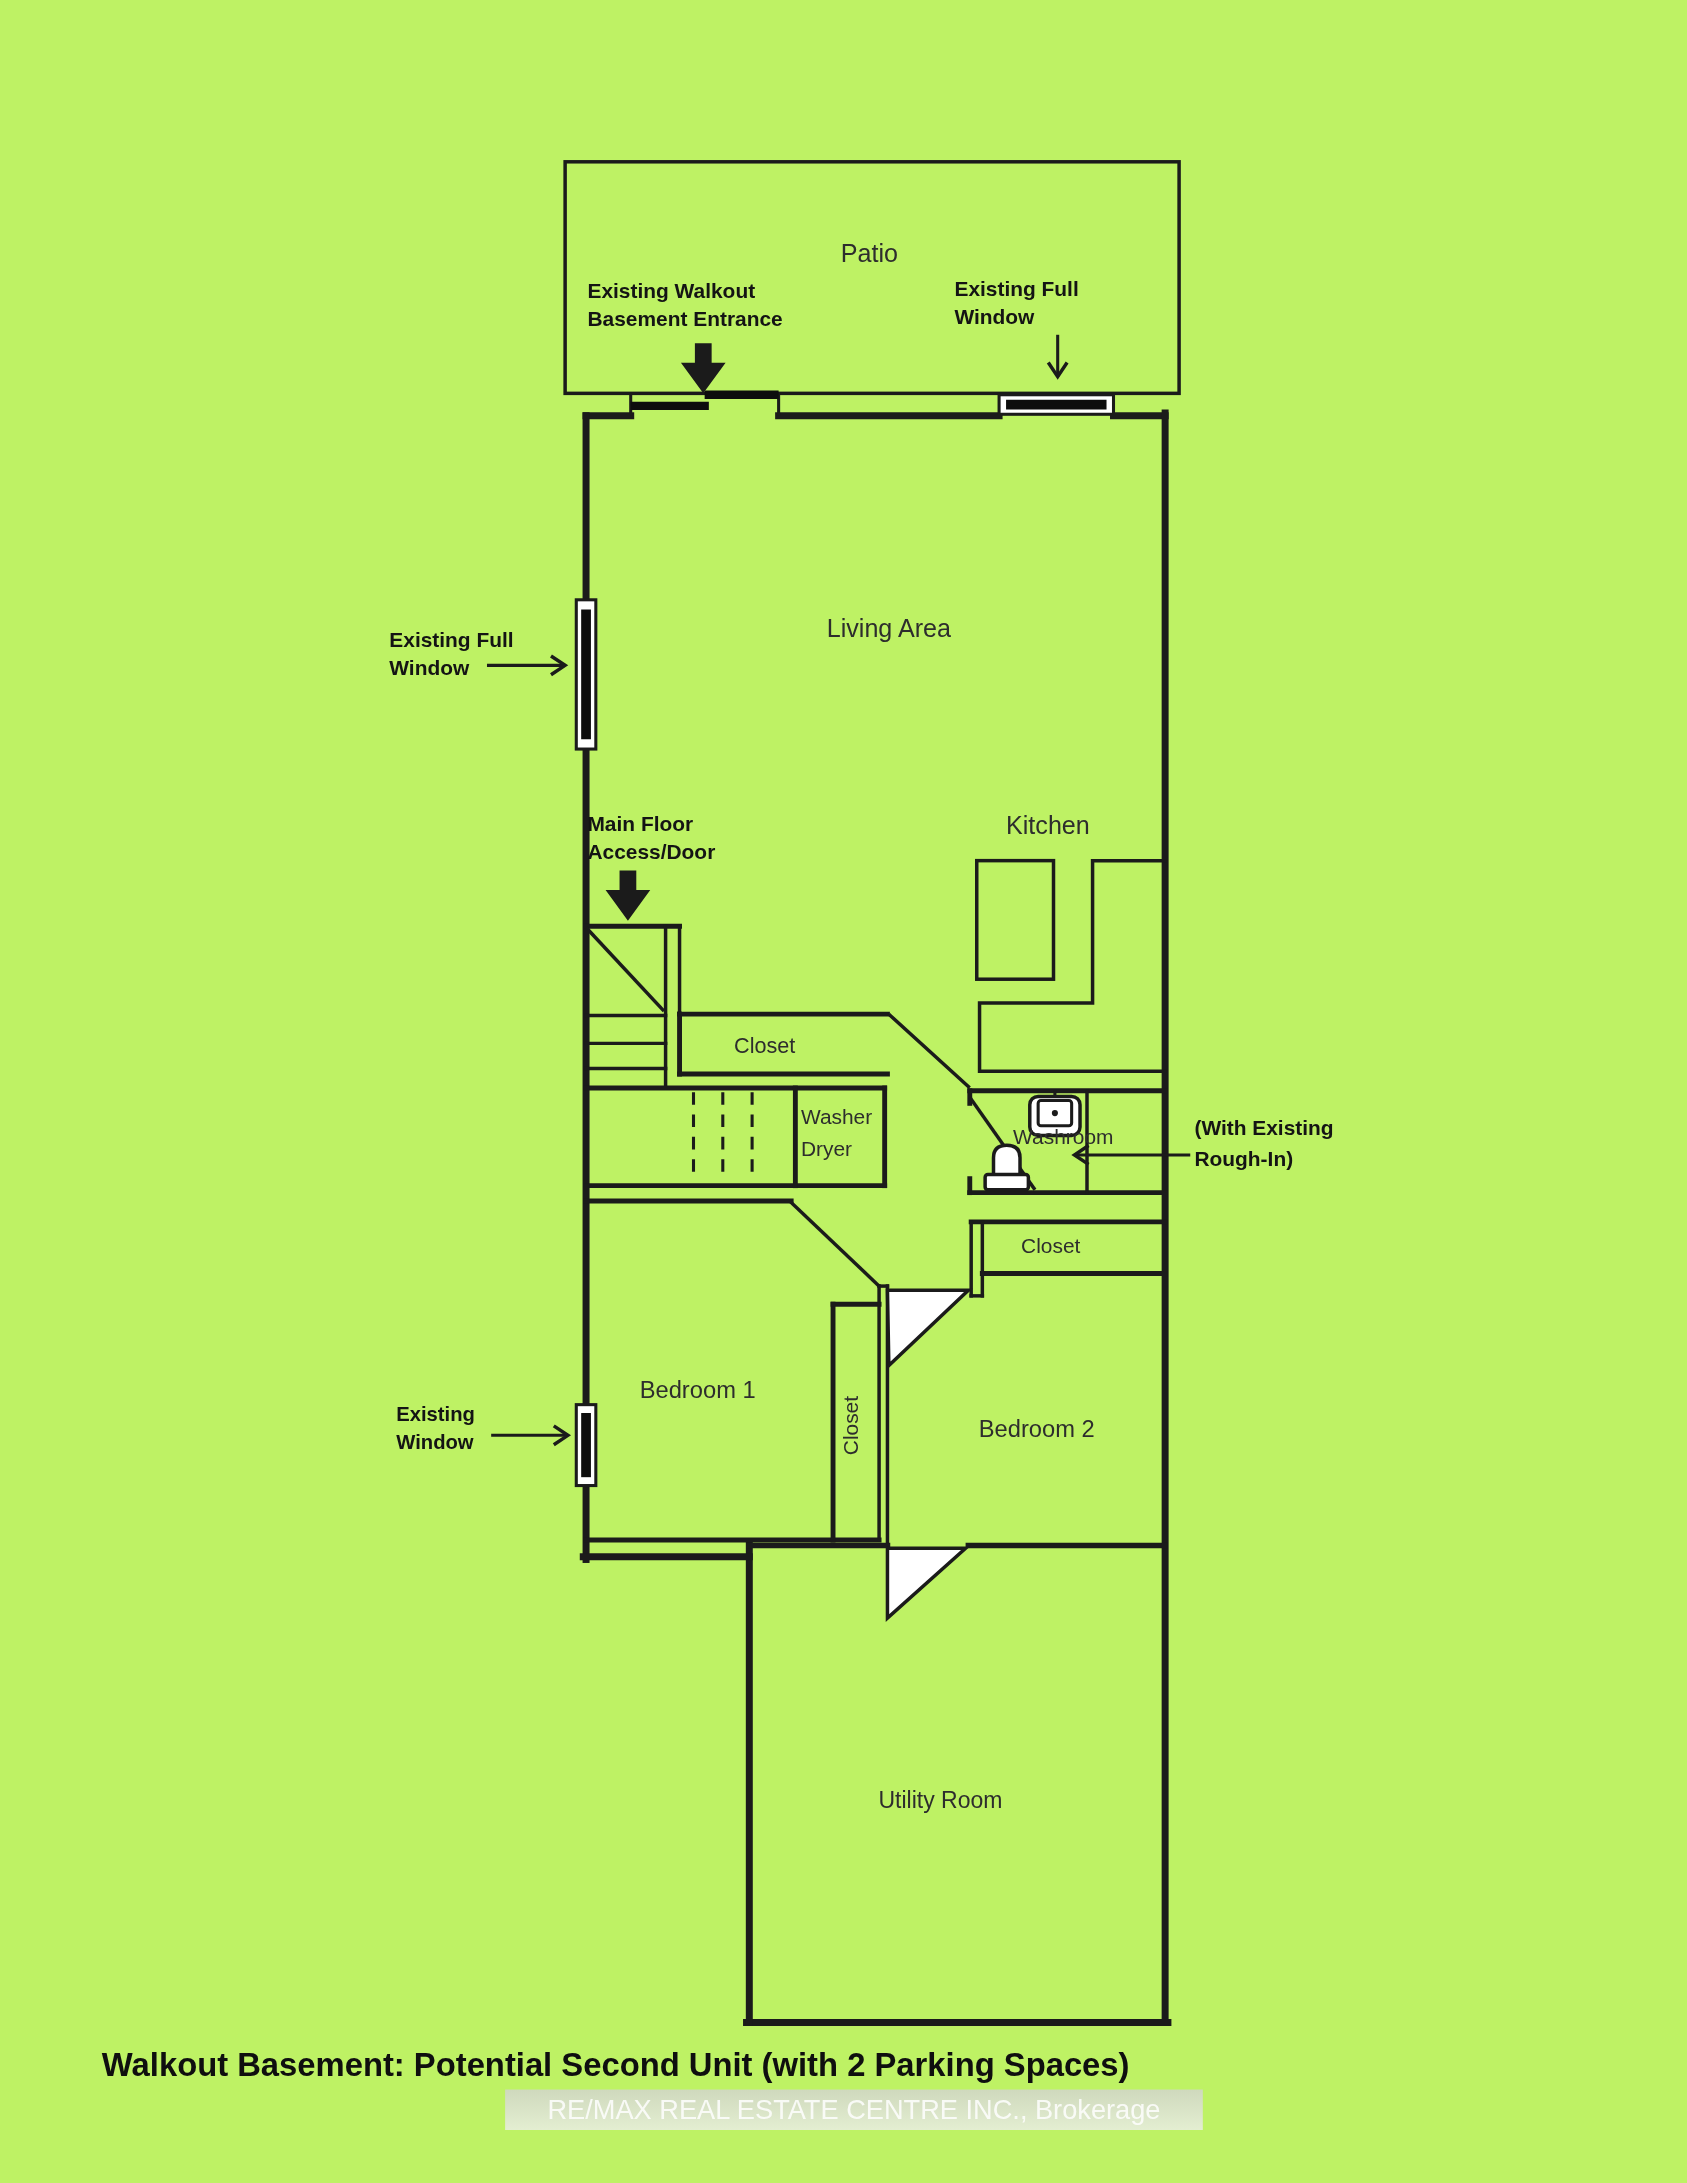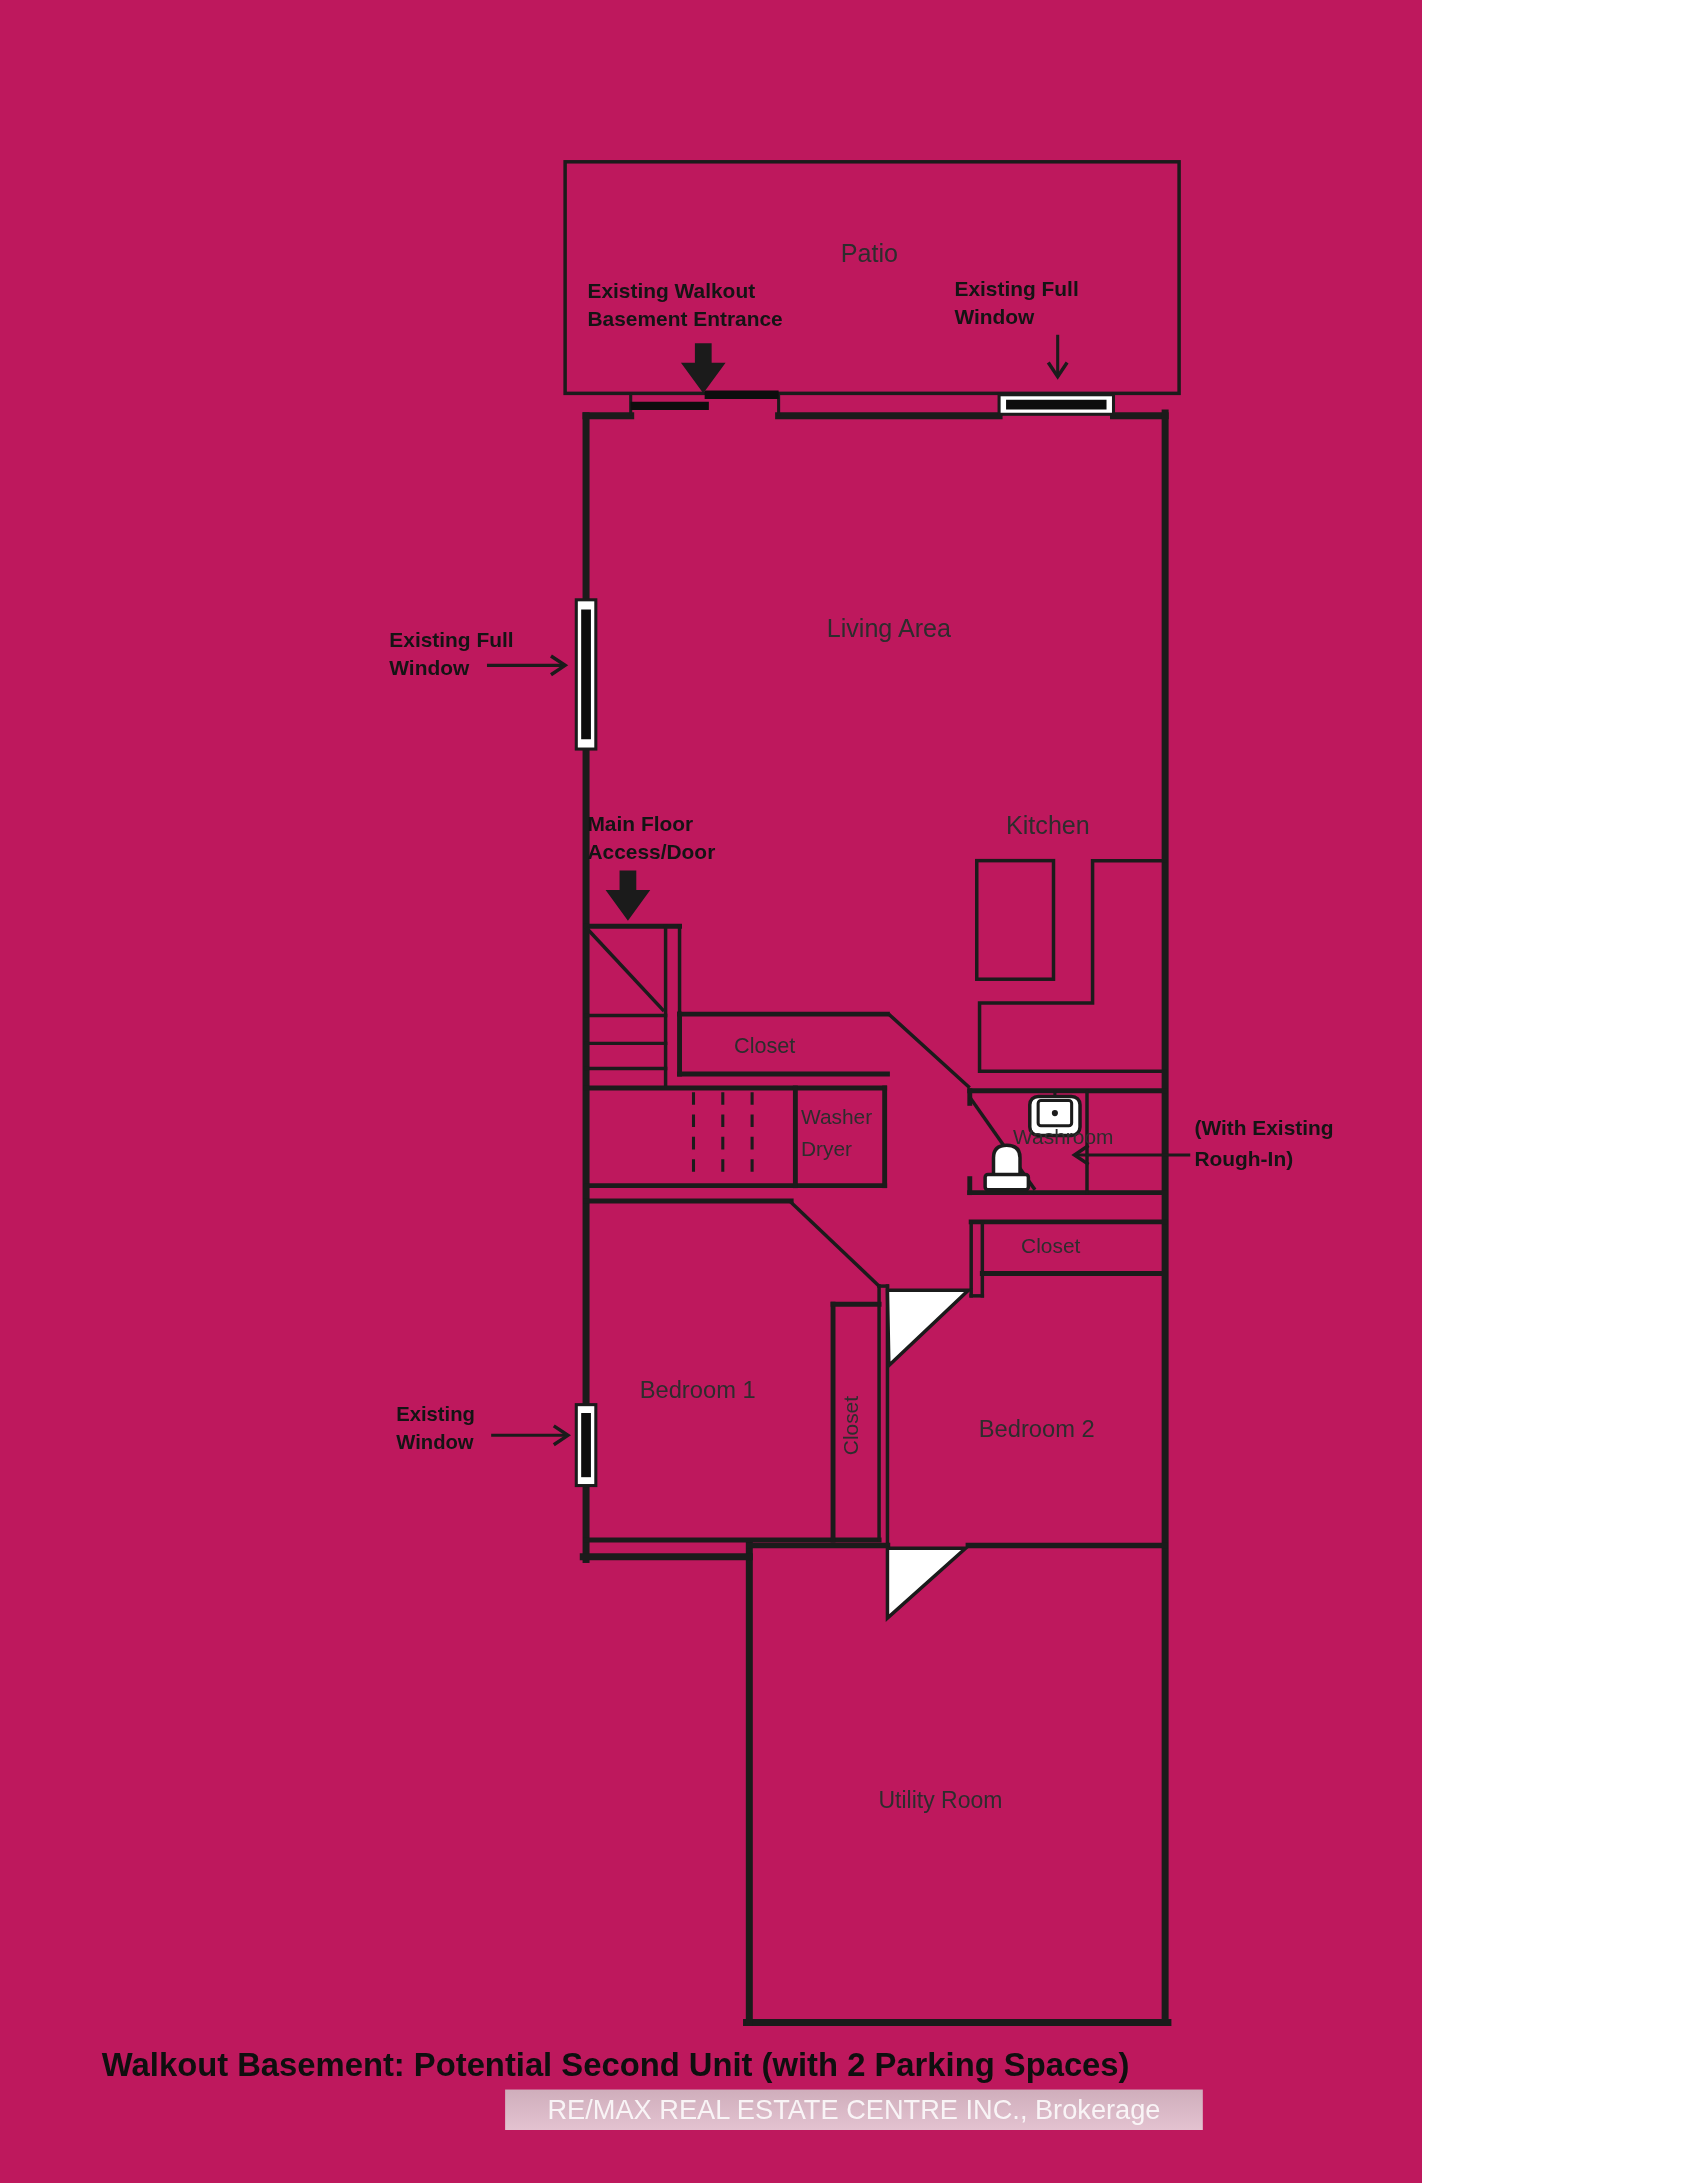--- a/index.html
+++ b/index.html
@@ -1,16 +1,16 @@
 <!DOCTYPE html>
 <html style="font-size:7px"><head>
 <meta charset="utf-8">
 <style>
   html,body{margin:0;padding:0;background:#ffffff;}
-  #stage{position:relative;width:1422px;height:2183px;background:#be185d;overflow:hidden;
+  #stage{position:relative;width:1687px;height:2183px;background:#bef264;overflow:hidden;
          font-family:"Liberation Sans", sans-serif;}
   svg{display:block;}
   
   .w5 {stroke:#1b1b1b;stroke-width:5;fill:none;stroke-linecap:square;}
   .w4 {stroke:#1b1b1b;stroke-width:4;fill:none;stroke-linecap:square;}
   .w35{stroke:#1b1b1b;stroke-width:3.5;fill:none;stroke-linecap:square;}
   .w25{stroke:#1b1b1b;stroke-width:2.5;fill:none;stroke-linecap:square;}
   .thin{stroke:#1b1b1b;stroke-width:2.2;fill:none;}
   .bar7{stroke:#0d0d0d;stroke-width:7;fill:none;}
   .bar6{stroke:#0d0d0d;stroke-width:6;fill:none;}

